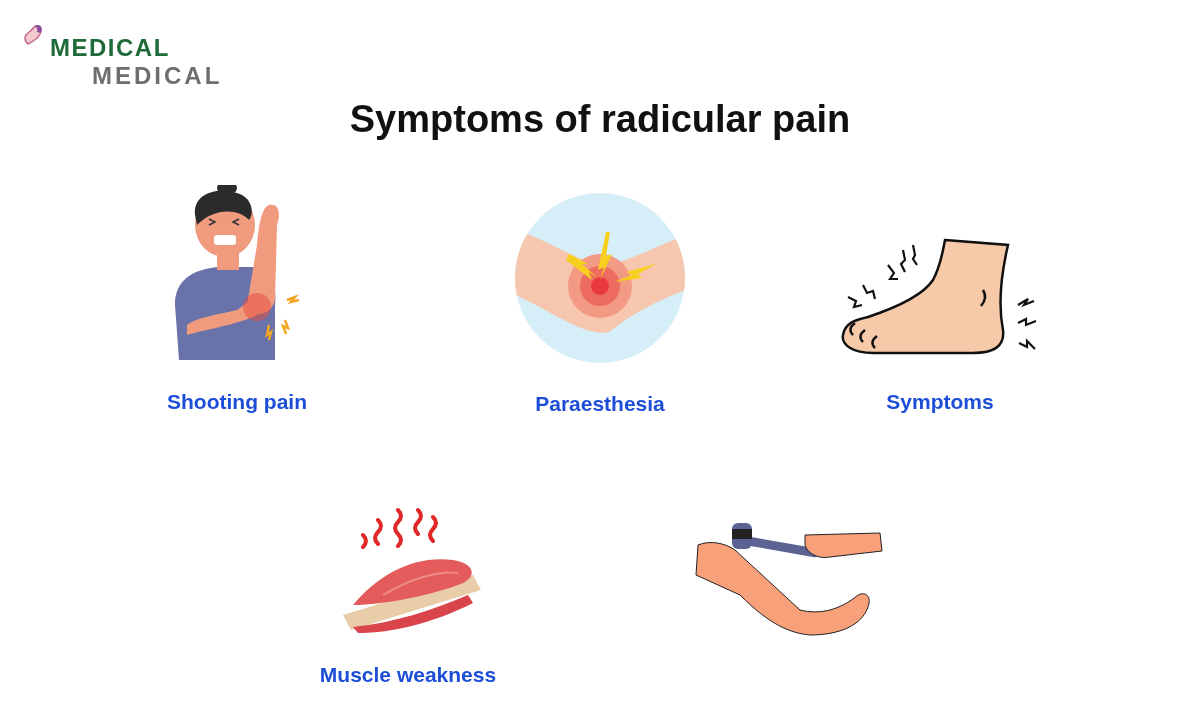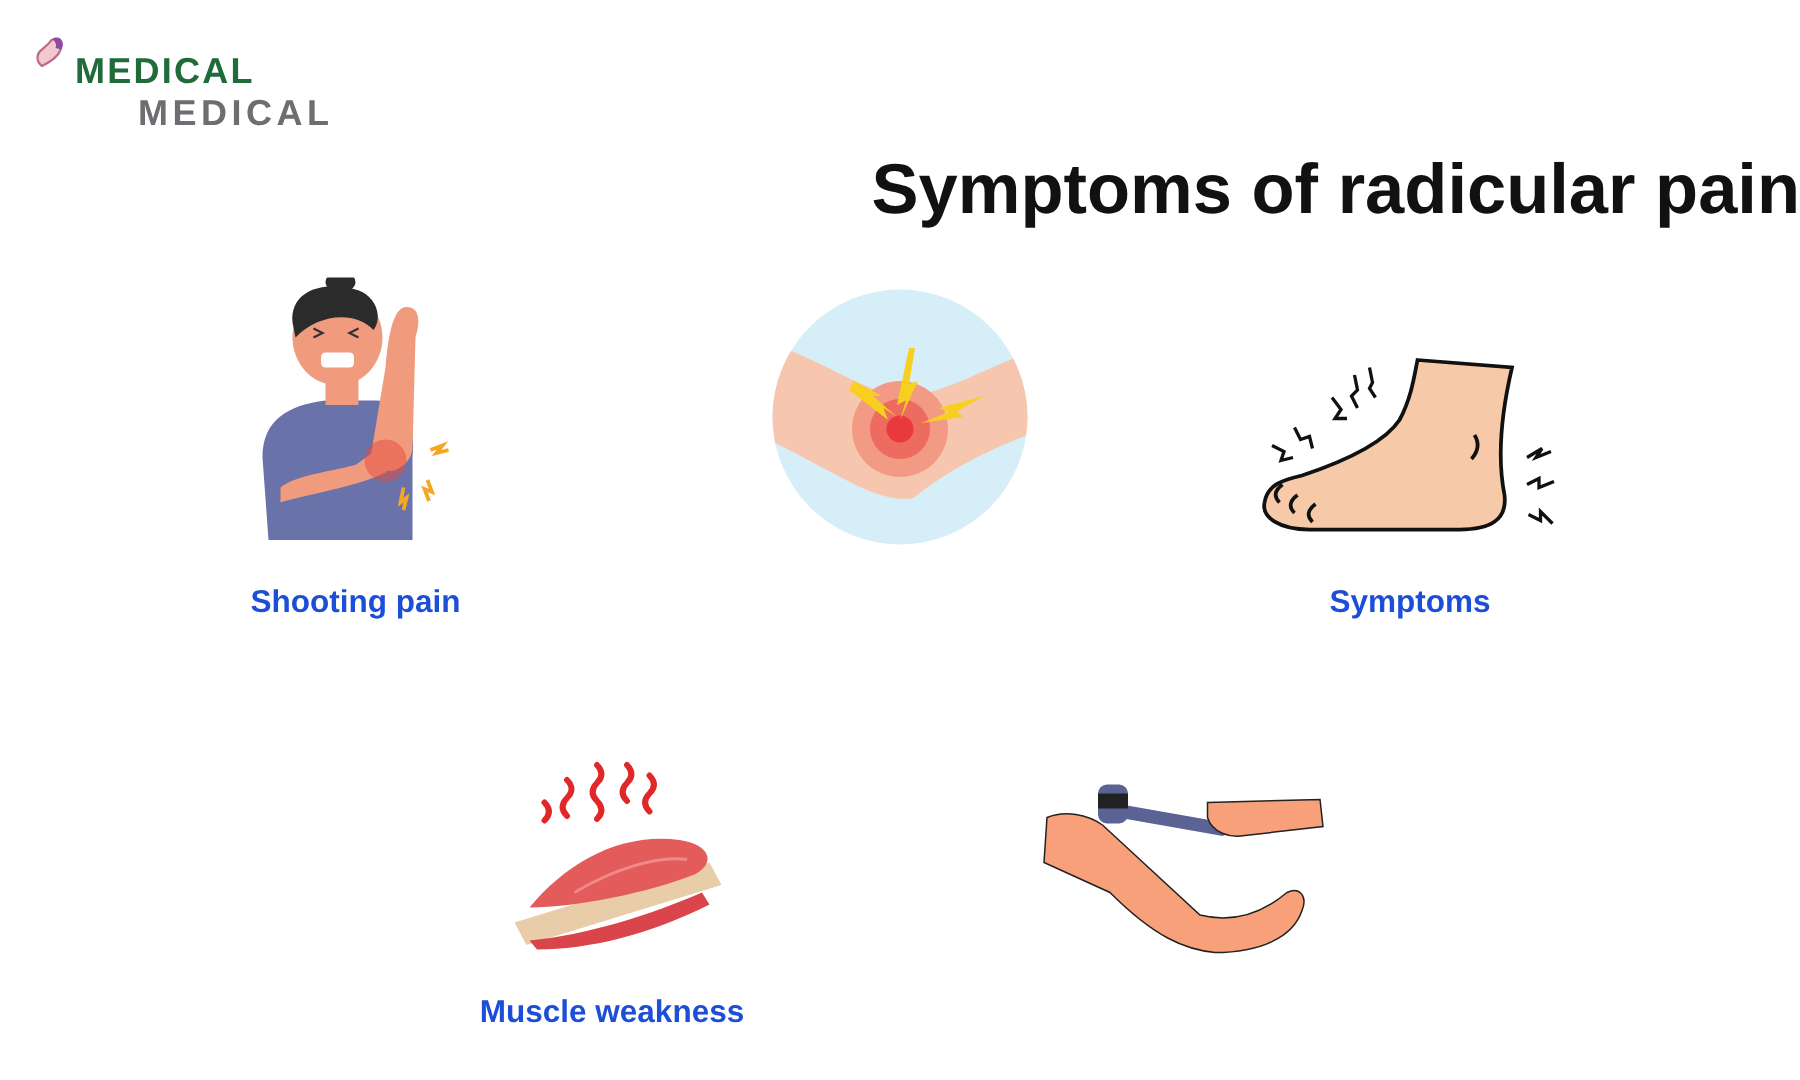--- a/index.html
+++ b/index.html
@@ -1,21 +1,21 @@
 <!DOCTYPE html>
 <html><head>
 <meta charset="utf-8">
 <style>
   html,body{margin:0;padding:0;background:#ffffff;}
   body{width:1200px;height:720px;position:relative;overflow:hidden;font-family:"Liberation Sans",sans-serif;}
   .logo{position:absolute;left:22px;top:24px;width:200px;height:60px;}
   .logo-mark{position:absolute;left:0;top:0;}
   .logo-name{position:absolute;left:28px;top:10px;font-size:24px;font-weight:bold;color:#1f6b3a;letter-spacing:1.5px;}
   .logo-sub{position:absolute;left:70px;top:38px;font-size:24px;font-weight:bold;color:#6d6e71;letter-spacing:3px;}
-  .title{position:absolute;left:0;width:1200px;top:98px;text-align:right;font-size:47px;font-weight:bold;color:#111111;}
+  .title{position:absolute;left:0;width:1200px;top:98px;text-align:center;font-size:38px;font-weight:bold;color:#111111;}
   .item{position:absolute;text-align:center;}
   .item svg{display:block;margin:0 auto;}
   .label{position:absolute;left:0;right:0;font-size:21px;font-weight:bold;color:#1d4ed8;text-align:center;}
 </style>
 </head>
 <body>
 
 <div class="logo">
   <svg class="logo-mark" width="26" height="26" viewBox="0 0 26 26">
     <path d="M12 3 C16 0 20 4 18 10 C16 15 10 18 6 20 C2 17 2 12 6 9 C8 7 10 6 12 3Z" fill="#f3c9d0" stroke="#c06a8a" stroke-width="1.5"></path>
@@ -57,20 +57,21 @@
     <g clip-path="url(#cc)">
       <path d="M-5 35 C40 50 70 75 95 72 C120 68 150 50 180 40 L180 95 C150 105 120 120 95 140 C70 145 40 120 -5 100 Z" fill="#f6c7ae"></path>
     </g>
     <circle cx="86" cy="94" r="32" fill="#f39a85"></circle>
     <circle cx="86" cy="94" r="20" fill="#ee6b5f"></circle>
     <circle cx="86" cy="94" r="9" fill="#e8393f"></circle>
     <path d="M92 40 L84 78 L90 75 L86 88 L98 62 L92 64 L96 40Z" fill="#f7cf1e"></path>
     <path d="M52 68 L78 88 L75 80 L84 86 L68 72 L74 72 L55 62Z" fill="#f7cf1e"></path>
     <path d="M142 72 L112 80 L118 83 L100 90 L128 86 L124 82 L146 70Z" fill="#f7cf1e"></path>
   </svg>
+  <div class="label" style="top:200px;">Paraesthesia</div>
 </div>
 
 <div class="item" style="left:820px;top:235px;width:240px;height:190px;">
   <svg width="215" height="130" viewBox="0 0 215 130">
     <path d="M112 5 L175 10 C168 40 165 70 170 95 C172 112 160 118 140 118 L40 118 C20 118 8 110 10 100 C12 88 22 85 35 82 C65 72 90 60 100 45 C108 30 110 15 112 5Z" fill="#f6c9a8" stroke="#111" stroke-width="2.5"></path>
     <path d="M22 88 q-8 6 -2 12 M32 95 q-8 6 -2 12 M44 101 q-8 6 -2 12" stroke="#111" stroke-width="2.5" fill="none"></path>
     <path d="M150 55 q5 8 -2 16" stroke="#111" stroke-width="2.5" fill="none"></path>
     <path d="M15 62 l8 4 l-2 6 l8 -2 M30 50 l4 8 l6 -2 l2 8 M55 30 l6 8 l-4 6 l8 0" stroke="#111" stroke-width="2.2" fill="none"></path>
     <path d="M70 15 l2 10 l-4 4 l4 8 M80 10 l2 10 l-2 4 l4 6" stroke="#111" stroke-width="2.2" fill="none"></path>
     <path d="M185 70 l10 -6 l-4 6 l10 -4 M185 88 l8 -4 l0 6 l10 -4 M186 108 l8 4 l0 -6 l8 8" stroke="#111" stroke-width="2.2" fill="none"></path>

